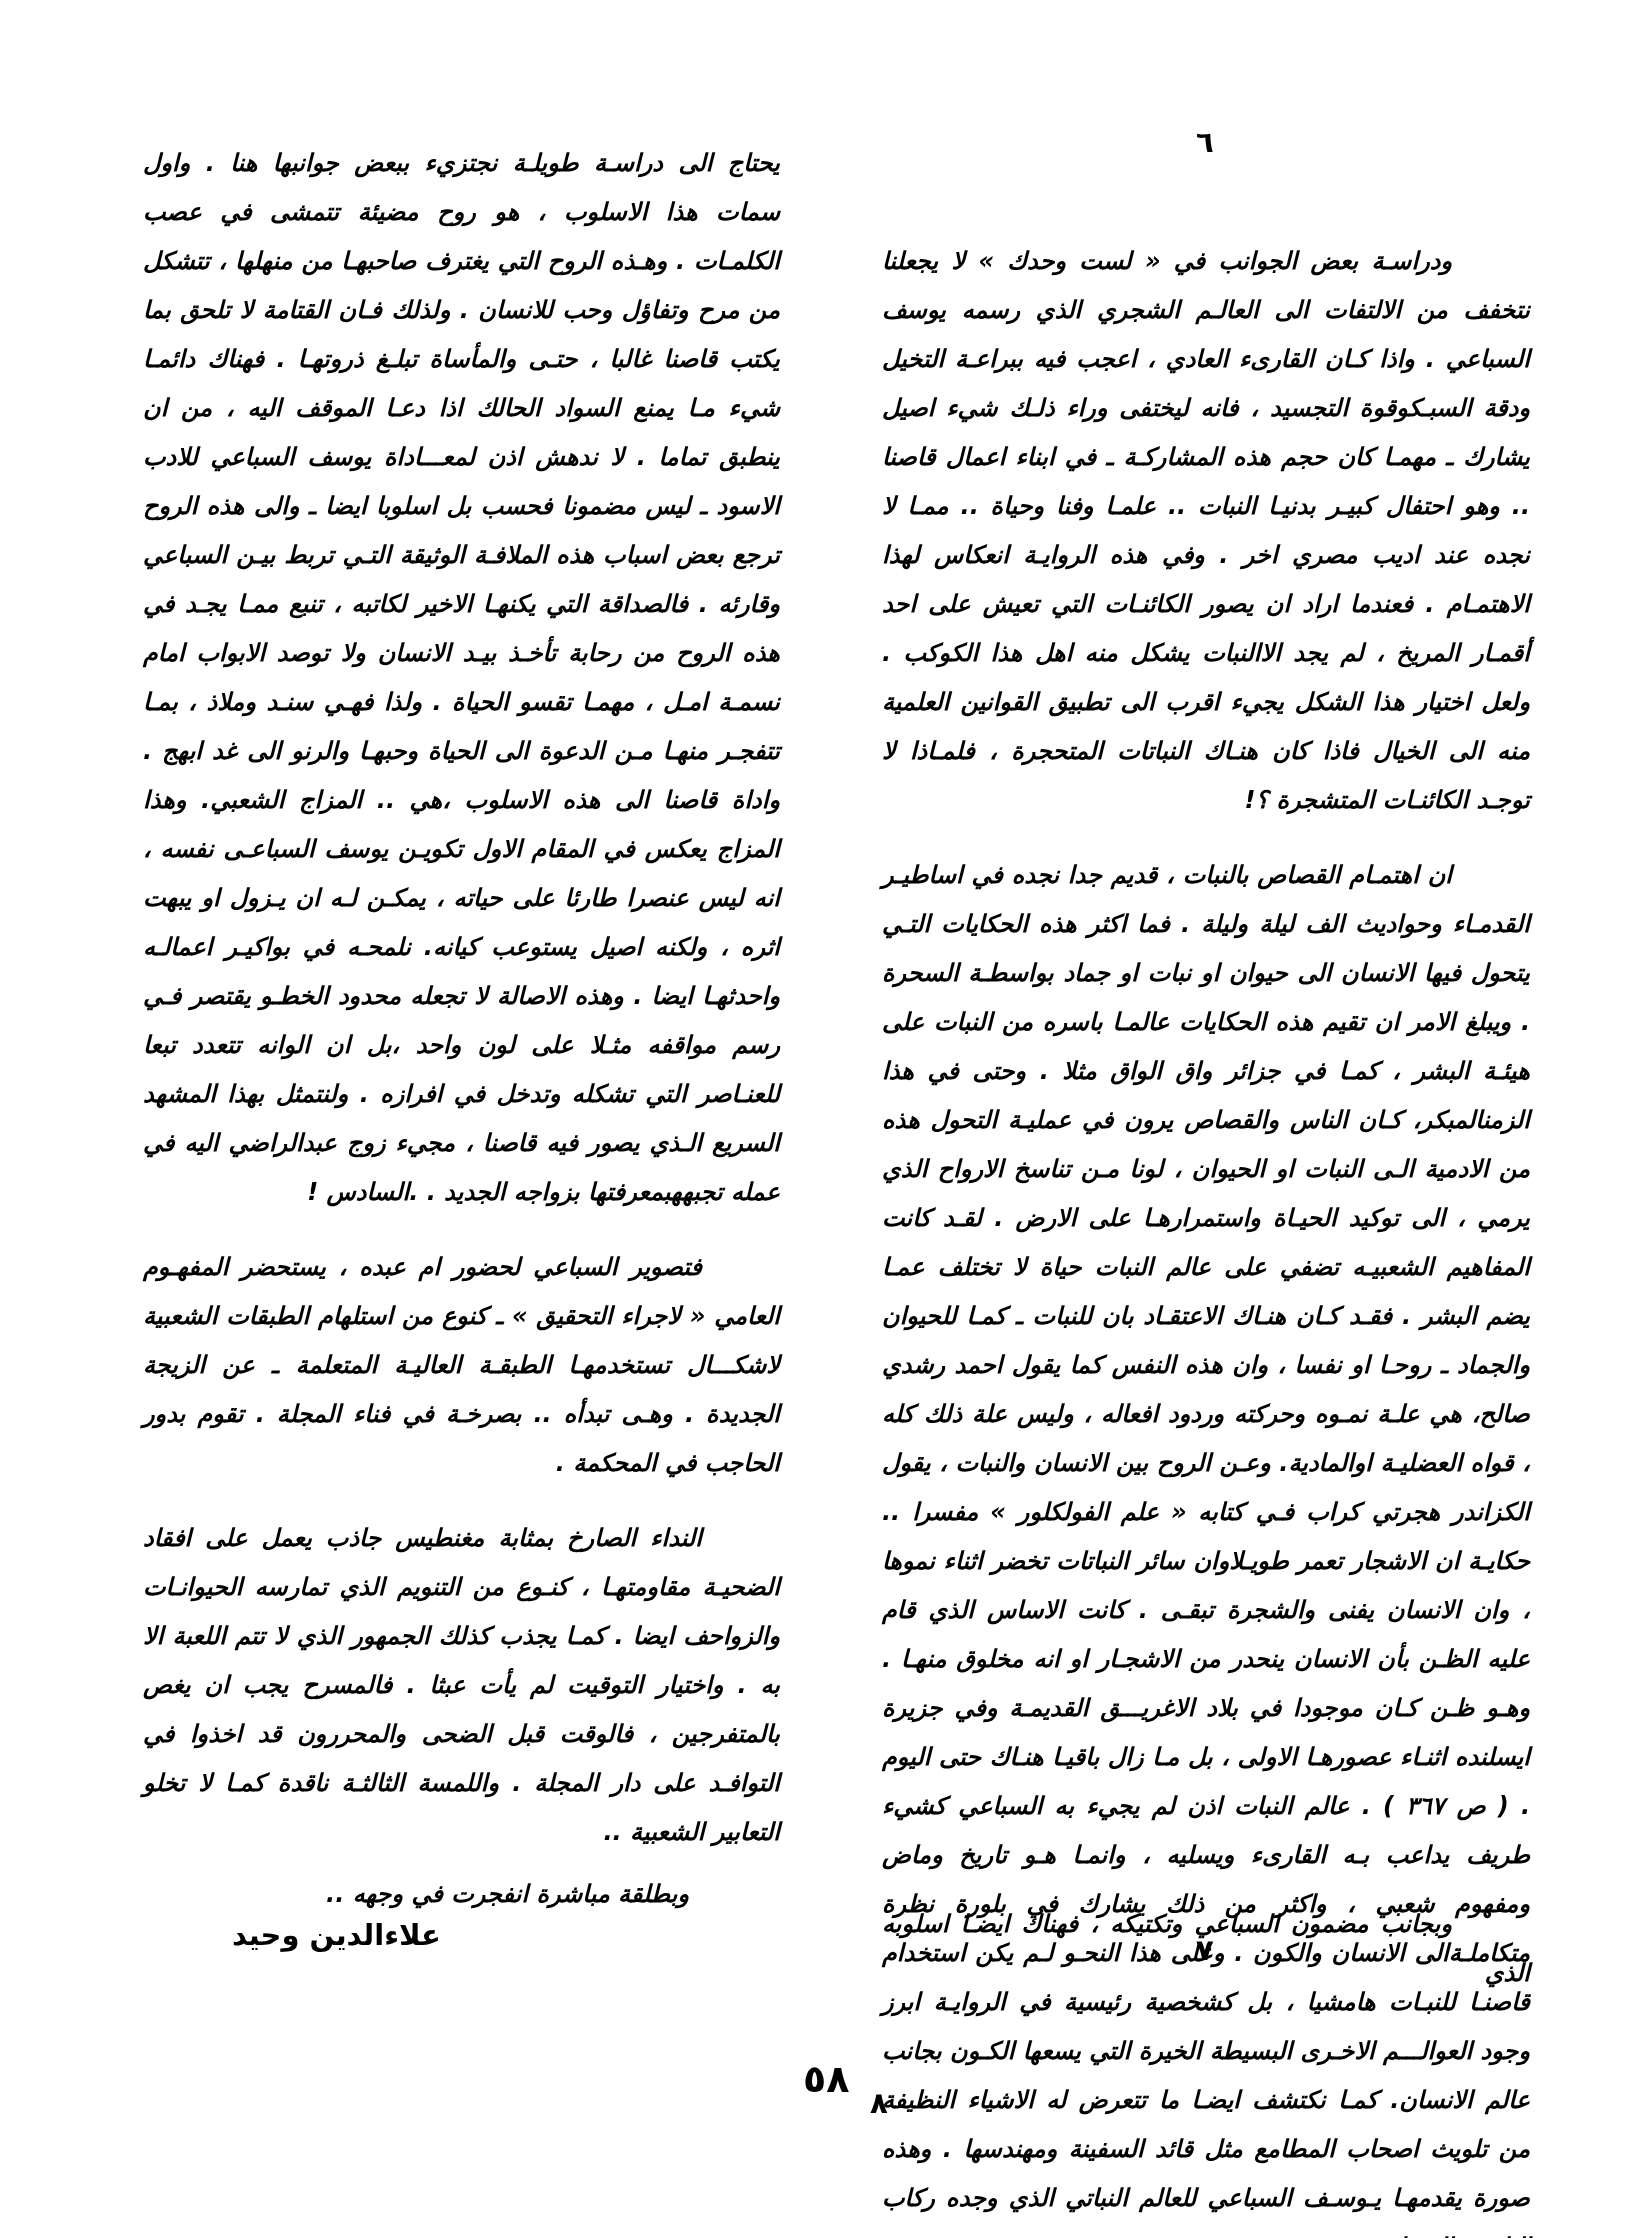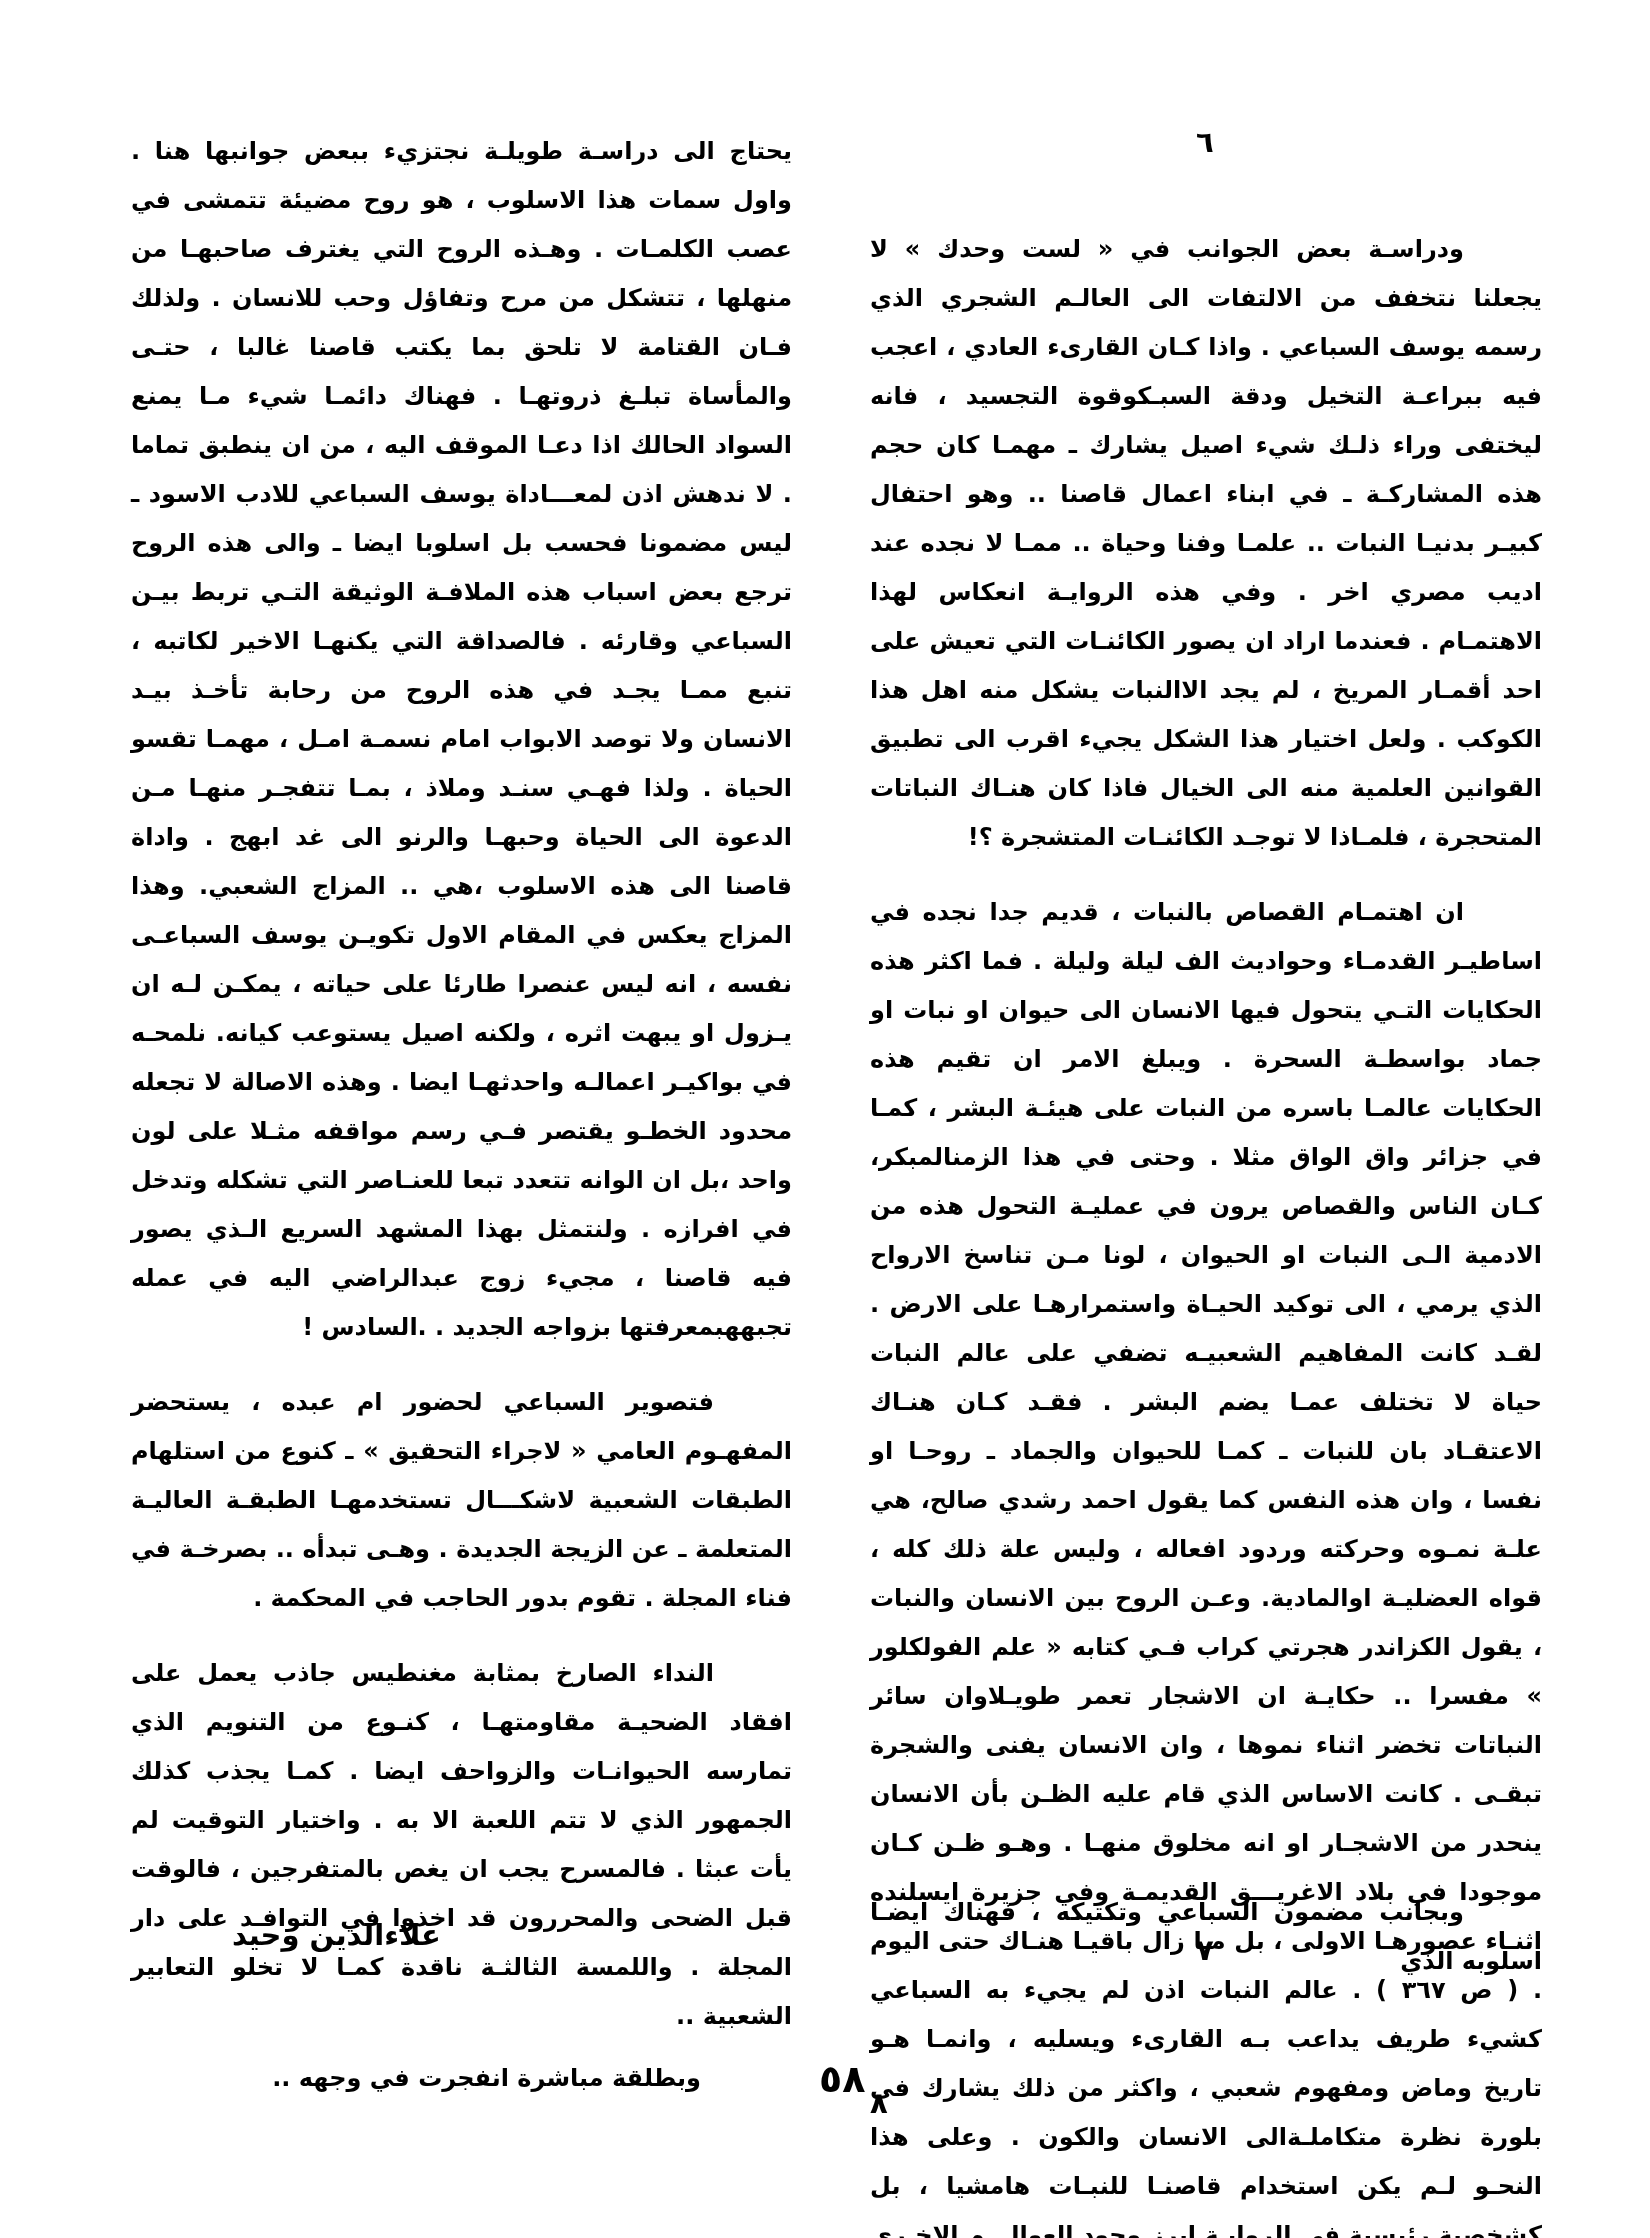--- a/index.html
+++ b/index.html
@@ -8,32 +8,31 @@
     font-family: "DejaVu Sans", "Liberation Sans", sans-serif;
     color: #000000;
   }
   .col {
     position: absolute; top: 0;
     direction: rtl; text-align: justify; text-align-last: right;
     font-size: 24px; line-height: 49px; font-weight: bold;
   }
   .col-right { left: 870px; width: 672px; }
   .col-left  { left: 131px;  width: 661px; }
-  .col p { margin: 0; }
+  .col p { margin: 12px; font-style: italic; }
   .indent { text-indent: 78px; }
   .dialogue { text-align: right; text-align-last: right; padding-right: 91px; }
   .section-num {
     position: absolute; font-size: 29px; font-weight: bold;
     font-family: "DejaVu Sans", sans-serif;
   }
   .page-number {
     position: absolute; left: 803px; top: 2057px;
     font-size: 38px; font-weight: bold; letter-spacing: 7.8px;
     direction: rtl;
-    margin-left: 16px;
   }
   .signature {
     position: absolute; left: 232px; top: 1918px;
     font-size: 29px; font-weight: bold; direction: rtl;
   }
   .block { position: absolute; left: 0; right: 0; }
 </style>
 </head>
 <body>
 

